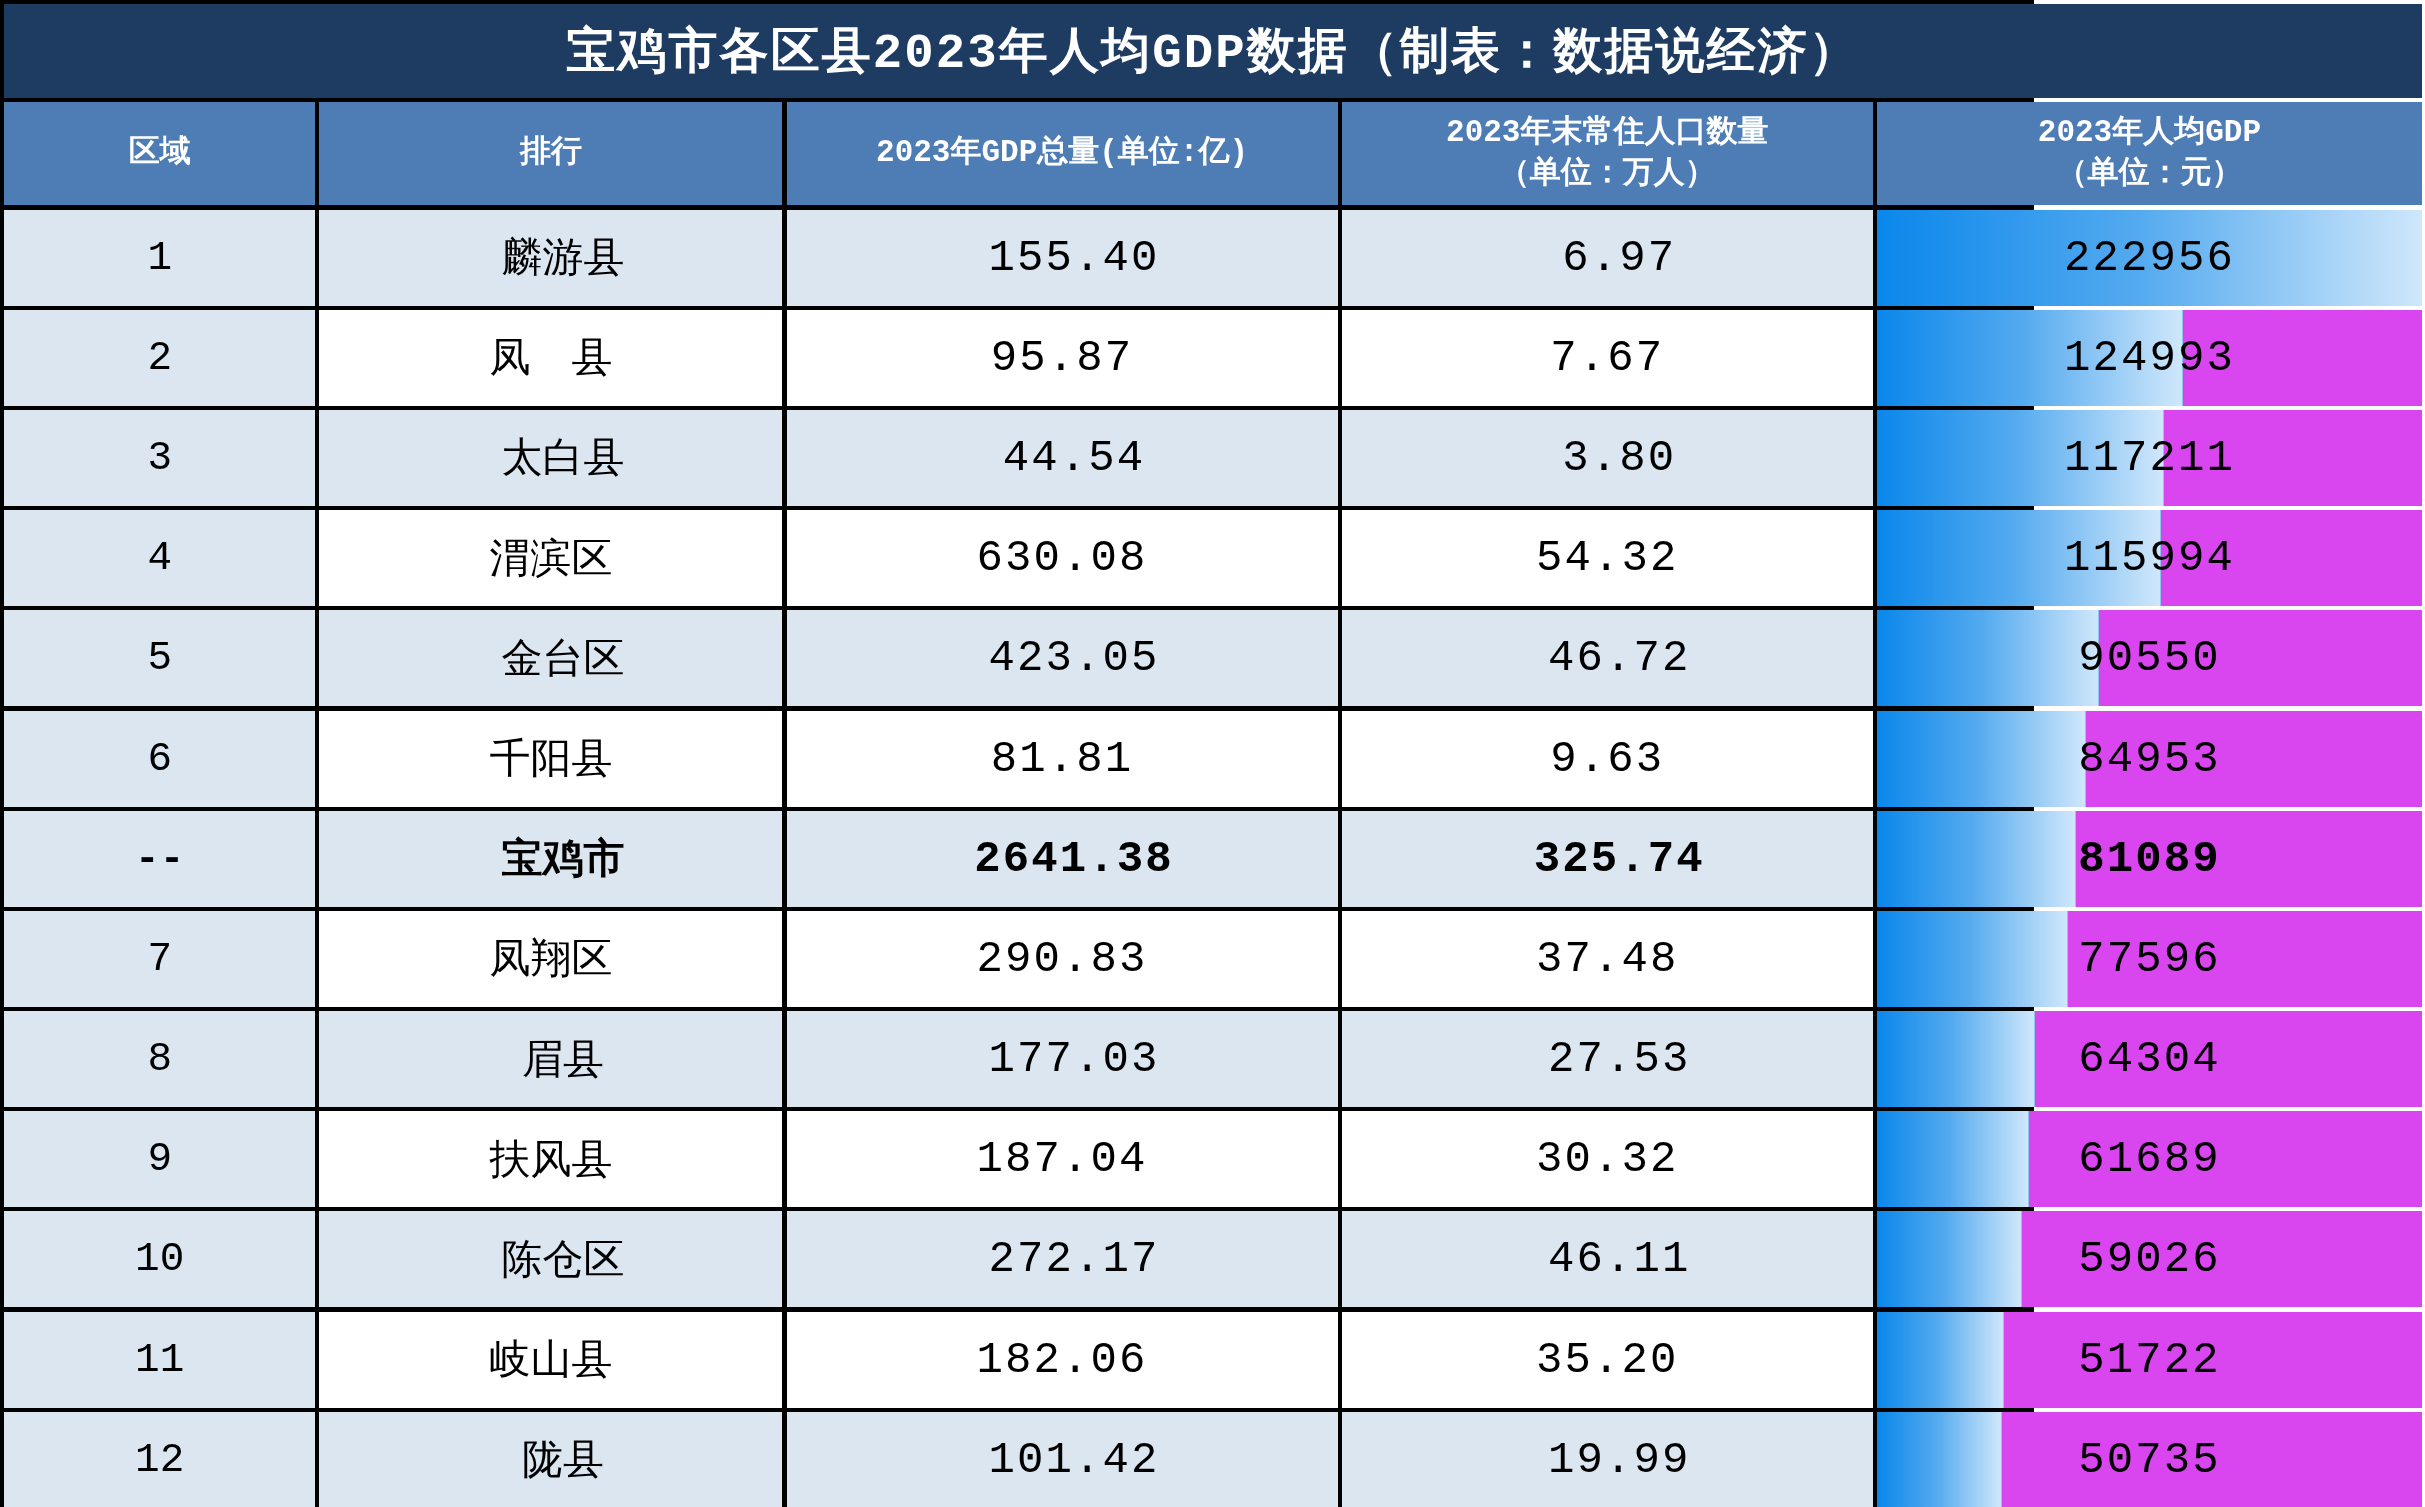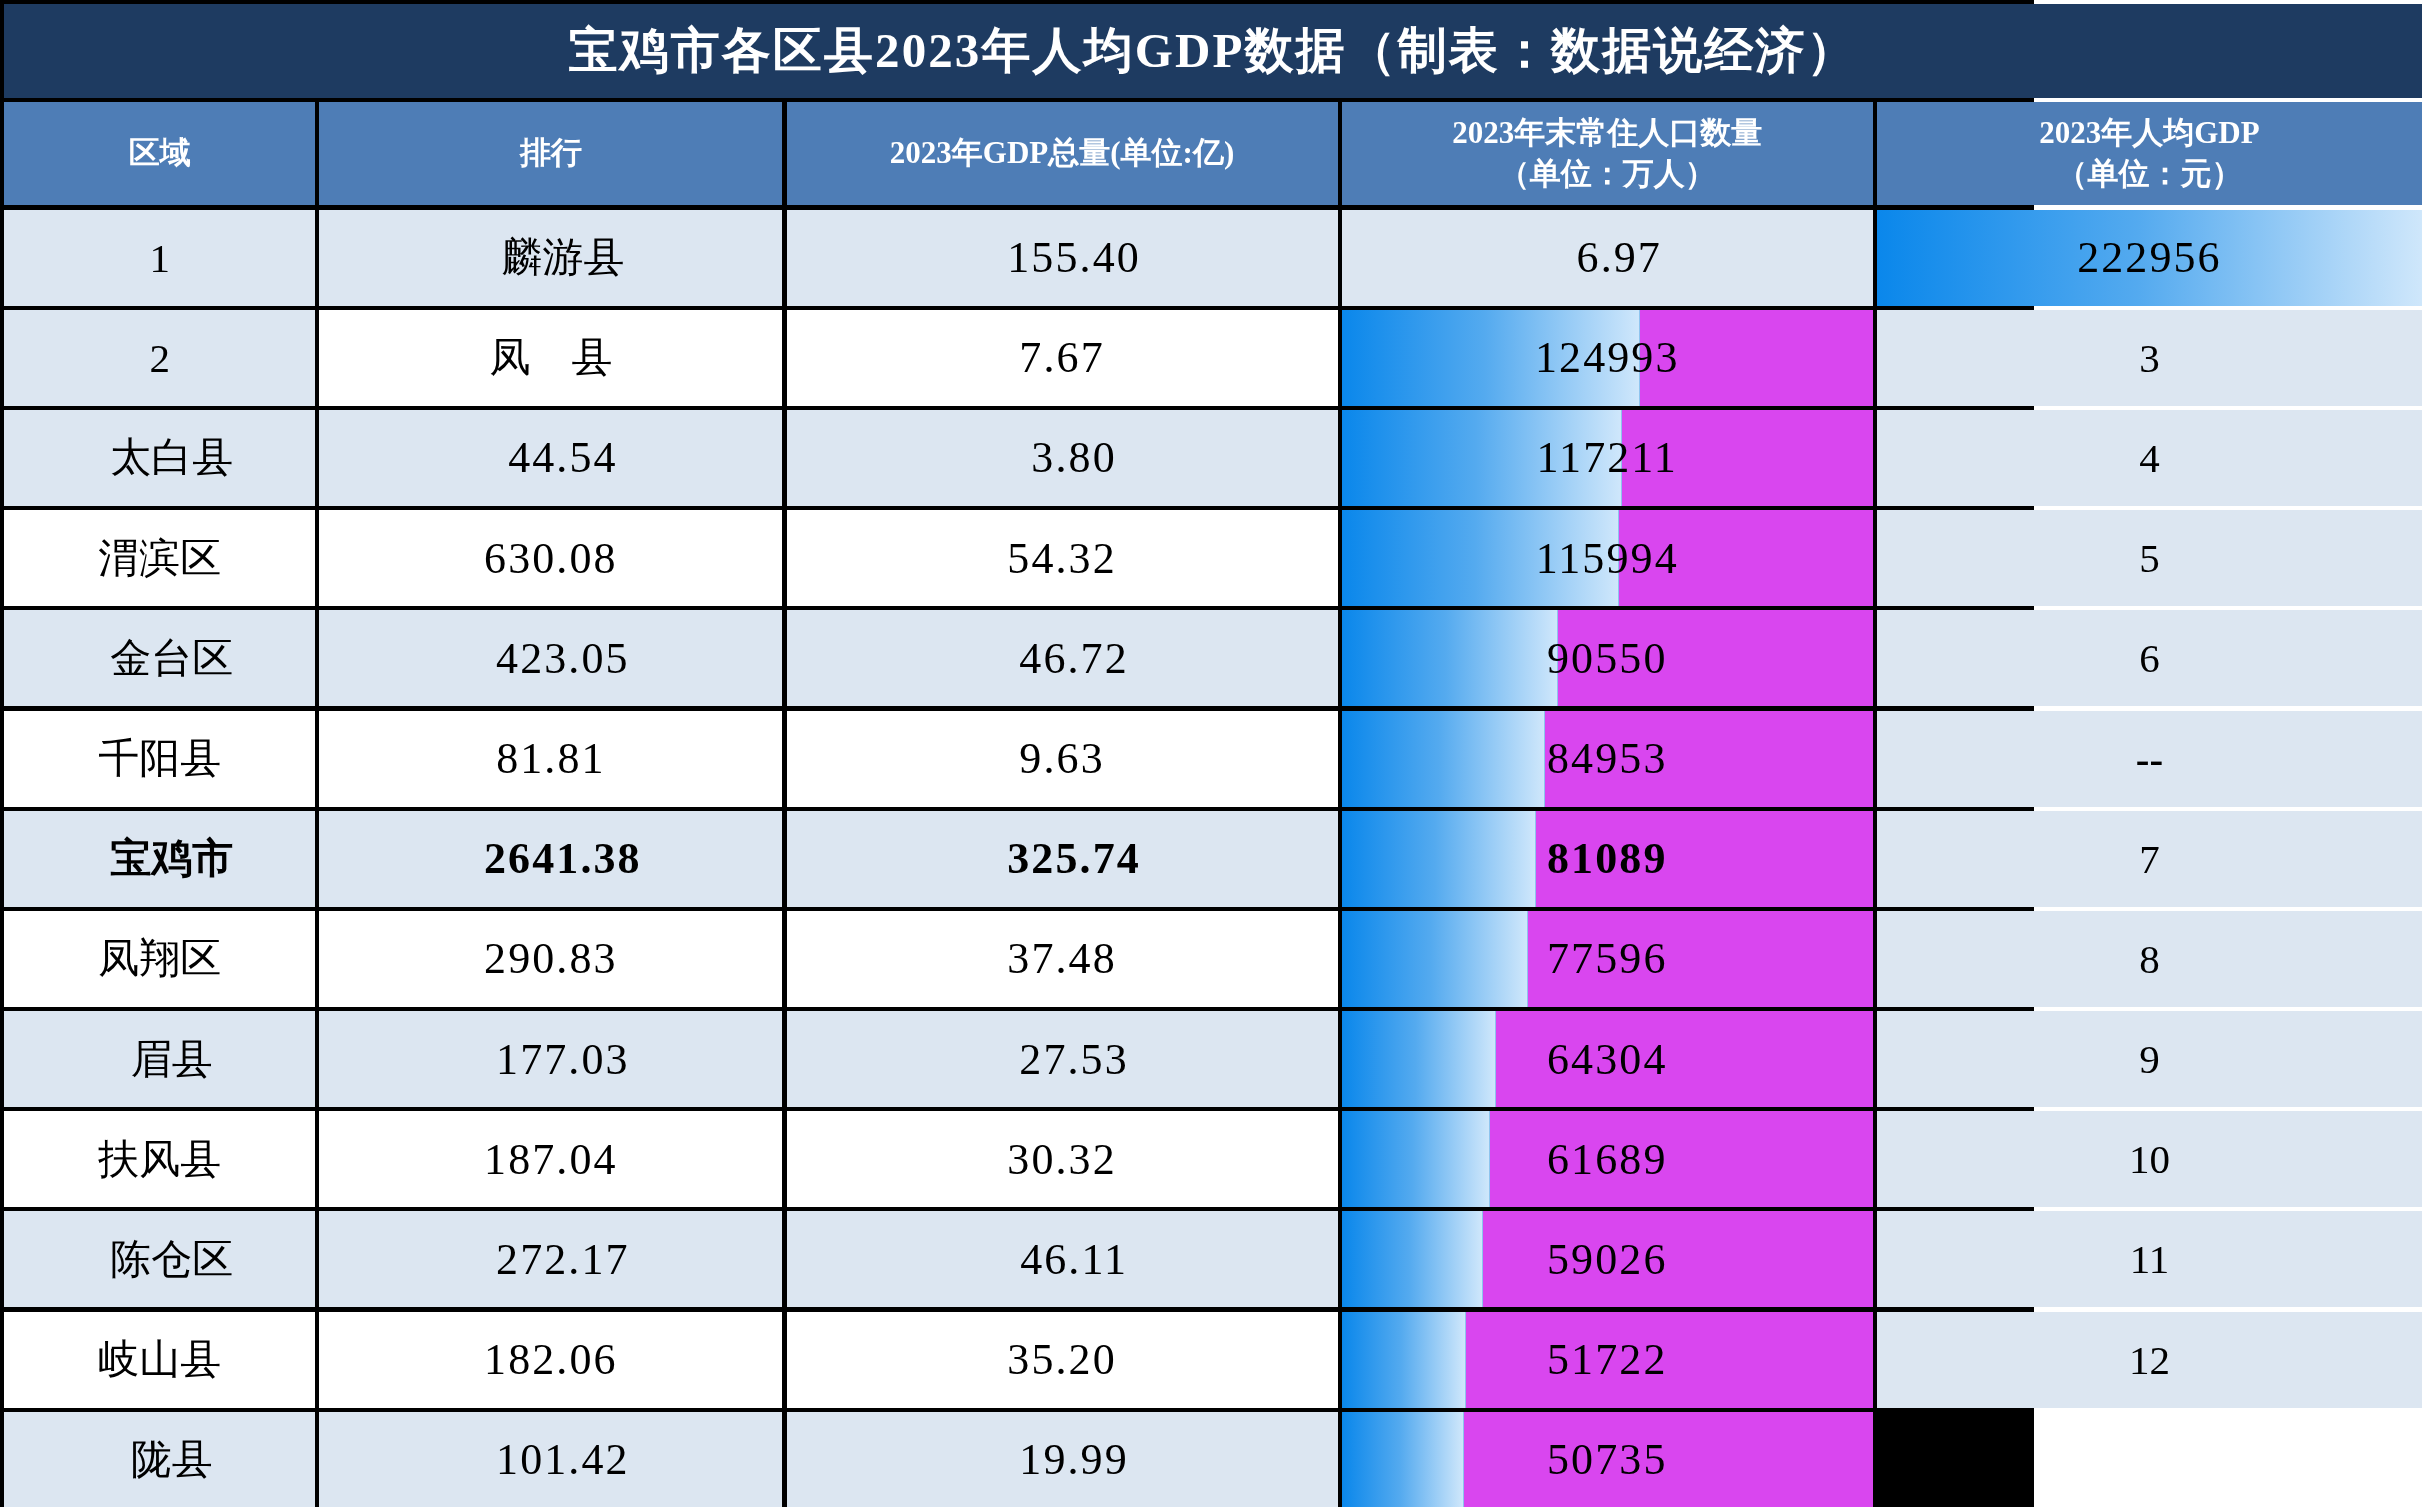--- a/index.html
+++ b/index.html
@@ -3,21 +3,21 @@
 <meta charset="utf-8">
 <style>
   html,body{margin:0;padding:0;background:#ffffff;}
   .table-wrap{
     width:2034px;height:1507px;box-sizing:border-box;
     background:#000;
     display:grid;
     grid-template-columns:311px 463px 551px 531px 545px;
     grid-template-rows:94px 103px repeat(13,96px);
     gap:4.2px;padding:4.2px;
-    font-family:Liberation Serif, serif;
+    font-family:Liberation Mono, monospace;
   }
   .cell{display:flex;align-items:center;justify-content:center;
         background:#ffffff;color:#000;overflow:hidden;position:relative;}
   .title-bar{
     grid-column:1 / -1;background:#1e3b61;color:#ffffff;
     font-size:49px;font-weight:700;letter-spacing:2.1px;
   }
   .th{background:#4e7db6;color:#ffffff;font-weight:700;
       font-size:31px;line-height:1.32;flex-direction:column;text-align:center;}
   .rank-col{background:#dce6f1;}
@@ -75,20 +75,23 @@
     <div class="bar" style="width: 100%;"></div>
     <span class="pc-val">222956</span>
   </div>
 
   <div class="cell rank rank-col">
       <span>2</span>
     </div>
   <div class="cell region">
       <span>凤　县</span>
     </div>
+  <div class="cell num gdp">
+      <span>95.87</span>
+    </div>
   <div class="cell num pop">
       <span>7.67</span>
     </div>
   <div class="cell percap">
     <div class="bar" style="width: 56.06%;"></div>
     <span class="pc-val">124993</span>
   </div>
 
   <div class="cell rank rank-col">
       <span>3</span>

